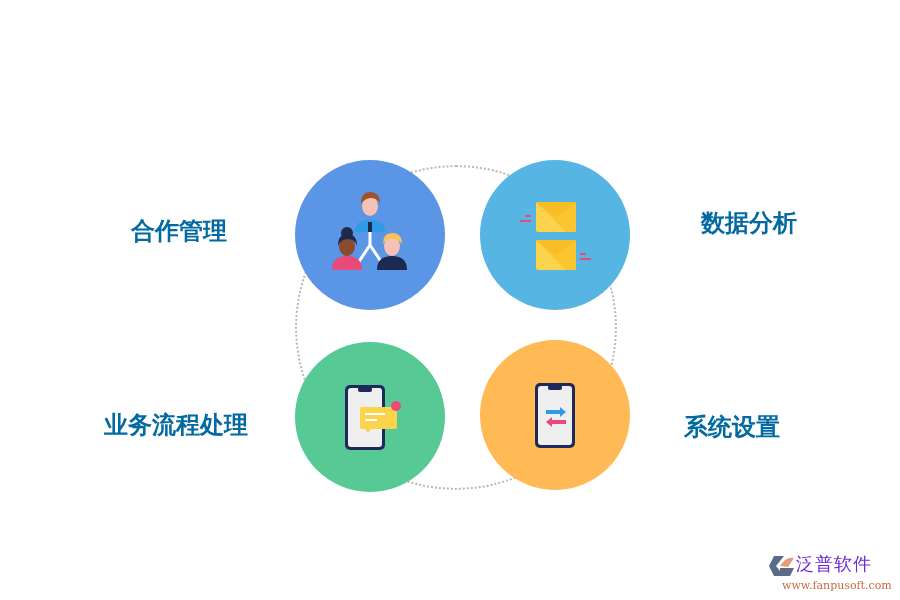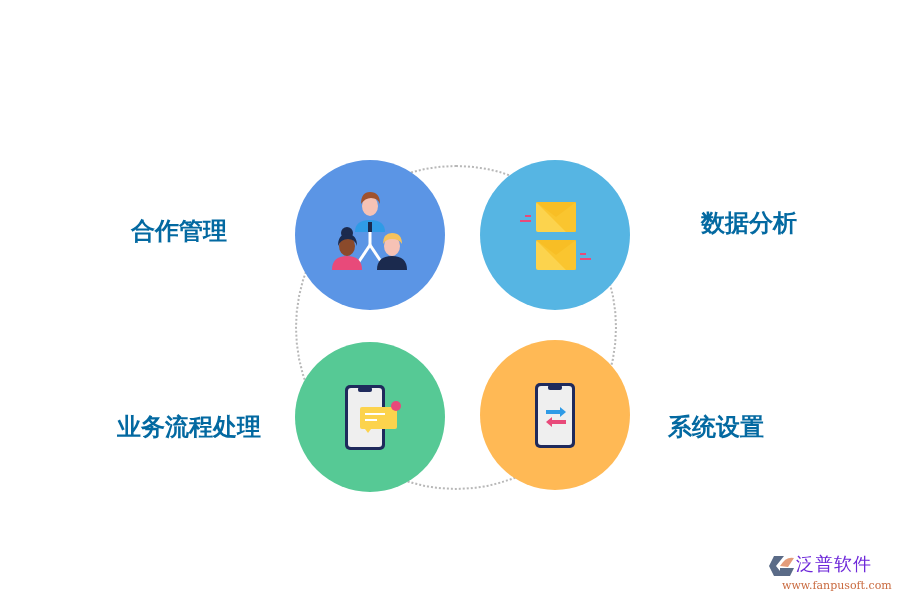--- a/index.html
+++ b/index.html
@@ -63,34 +63,34 @@
     <rect x="50" y="43" width="40" height="65" rx="5" fill="#1f2a5c"></rect>
     <rect x="53" y="46" width="34" height="59" rx="3" fill="#efefef"></rect>
     <rect x="63" y="45" width="14" height="5" rx="2" fill="#1f2a5c"></rect>
     <rect x="65" y="65" width="37" height="22" rx="2" fill="#fcd34d"></rect>
     <path d="M70 87 l3 4 l3 -4z" fill="#fcd34d"></path>
     <rect x="70" y="71" width="20" height="2" fill="#fff"></rect>
     <rect x="70" y="77" width="12" height="2" fill="#fff"></rect>
     <circle cx="101" cy="64" r="5" fill="#e84a7a"></circle>
   </svg>
 </div>
-<div class="label" style="left:117px;top:412px;">业务流程处理</div>
+<div class="label" style="left:104px;top:412px;font-family:Liberation Mono, monospace;">业务流程处理</div>
 
 <div class="node" style="left:480px;top:340px;background:#ffb955;">
   <svg width="150" height="150">
     <rect x="55" y="43" width="40" height="65" rx="5" fill="#1f2a5c"></rect>
     <rect x="58" y="46" width="34" height="59" rx="3" fill="#efefef"></rect>
     <rect x="68" y="45" width="14" height="5" rx="2" fill="#1f2a5c"></rect>
     <rect x="66" y="70" width="14" height="4" fill="#2f9be6"></rect>
     <path d="M80 67 l6 5 l-6 5z" fill="#2f9be6"></path>
     <rect x="72" y="80" width="14" height="4" fill="#e84a7a"></rect>
     <path d="M72 77 l-6 5 l6 5z" fill="#e84a7a"></path>
   </svg>
 </div>
-<div class="label" style="left:668px;top:412px;text-align:center;">系统设置</div>
+<div class="label" style="left:684px;top:412px;text-align:center;">系统设置</div>
 
 <div class="logo">
   <svg width="28" height="28" style="position:absolute;left:0;top:0;">
     <path d="M6 4 l10 0 l-8 10 l8 10 l-10 0 l-5 -10z" fill="#5a6b87"></path>
     <path d="M12 14 q6 -10 14 -8 l-6 9z" fill="#e49c7a"></path>
     <path d="M12 16 l14 0 l-4 8 l-10 0z" fill="#5a6b87"></path>
   </svg>
   <div class="logo-text">泛普软件</div>
   <div class="logo-url">www.fanpusoft.com</div>
 </div>

